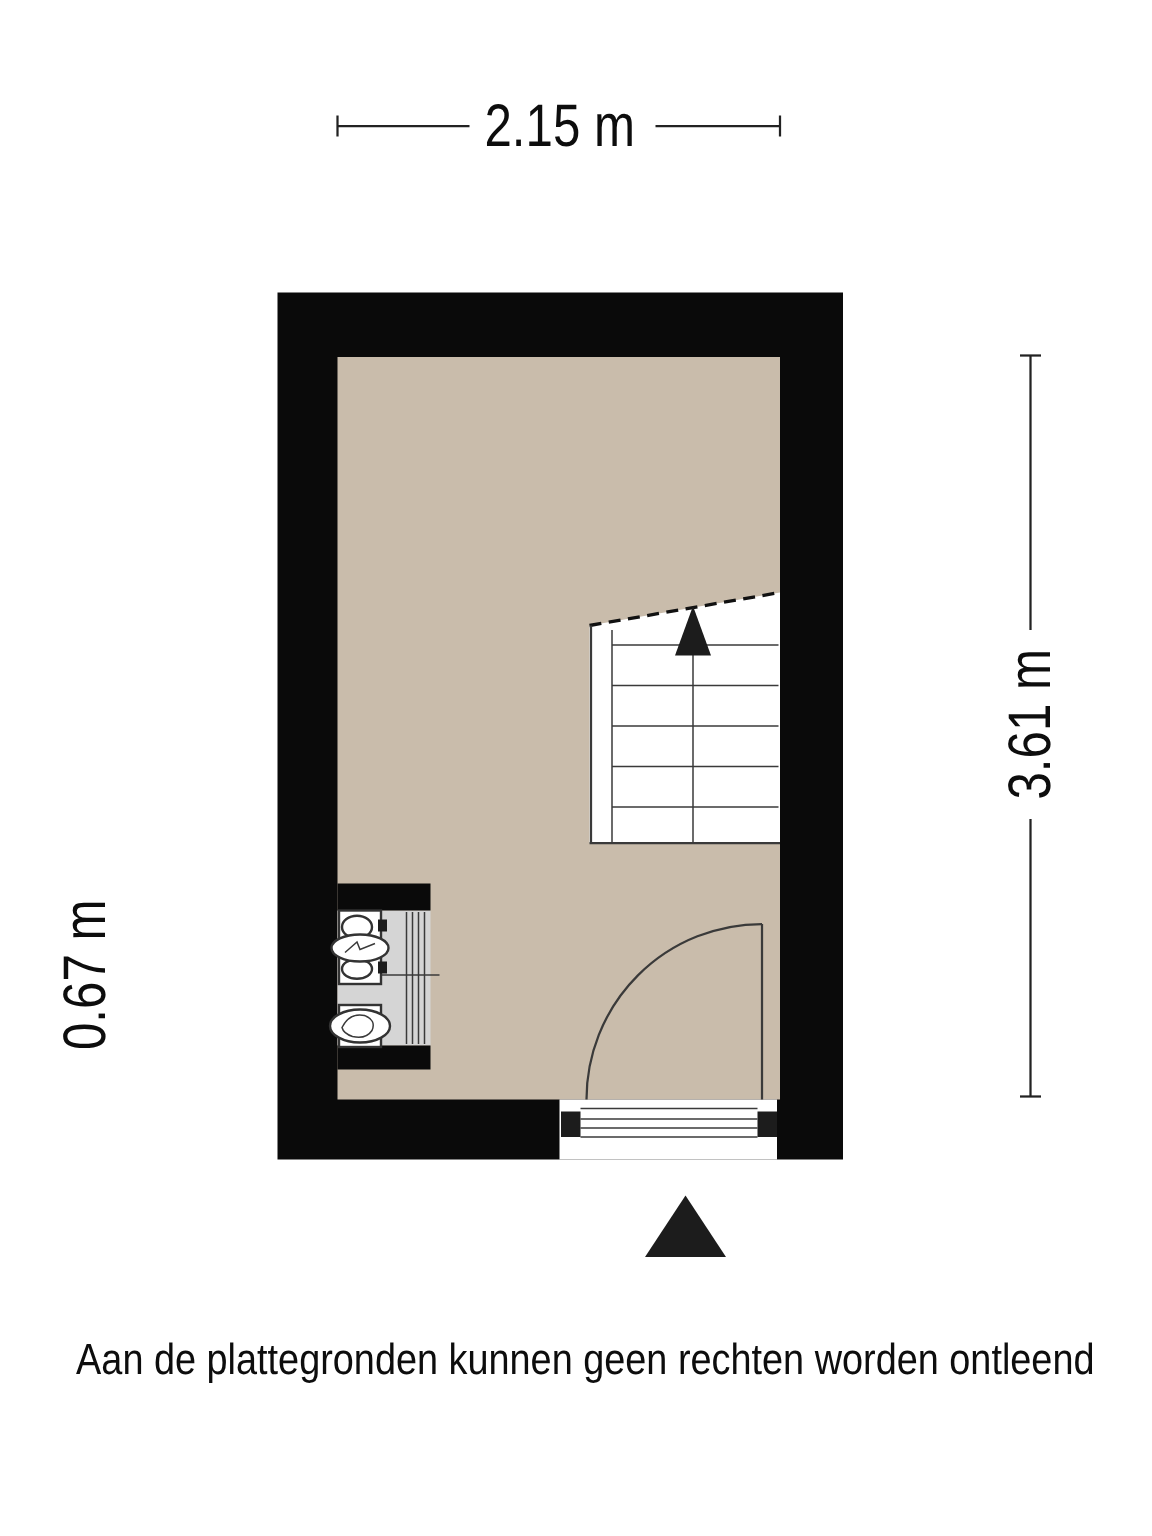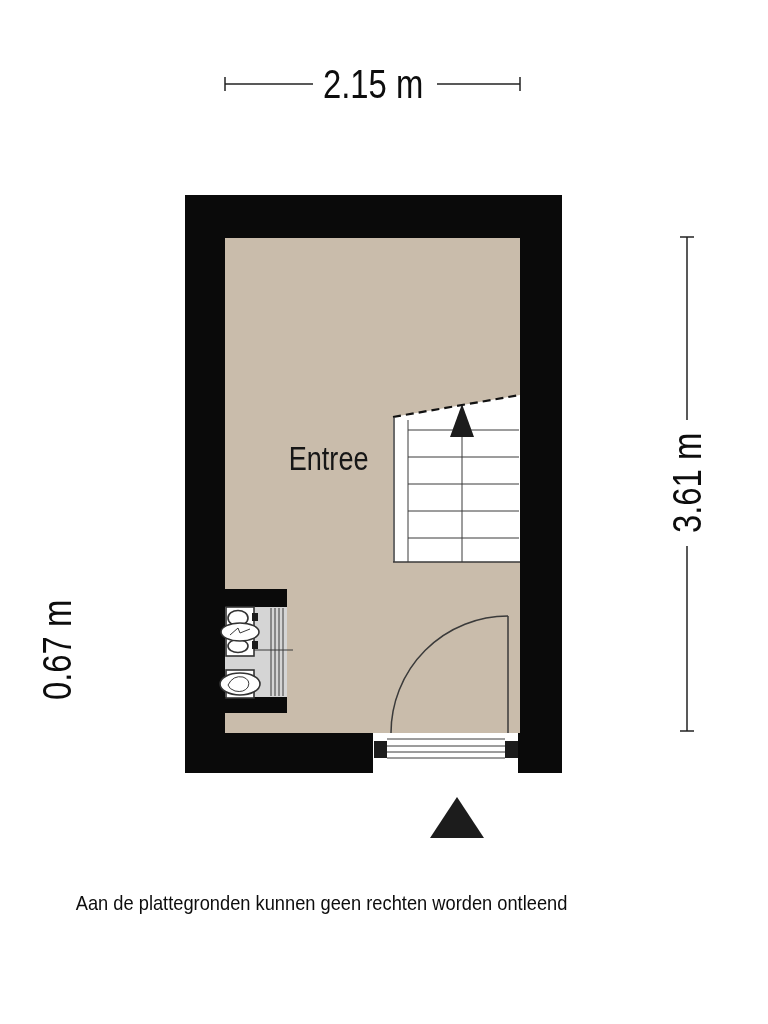--- a/index.html
+++ b/index.html
@@ -20,21 +20,21 @@
   .dark{fill:#1c1c1c;}
   .dim{stroke:#222;stroke-width:1.5;fill:none;}
   .dash{stroke:#111;stroke-width:2.2;stroke-dasharray:8 5;fill:none;}
 
   
   .label{position:absolute;display:flex;align-items:center;justify-content:center;white-space:nowrap;}
   .cond{display:inline-block;transform:scaleX(0.82);transform-origin:center;white-space:nowrap;}
   .dim-label{font-size:40px;color:#0d0d0d;}
   .rot{transform:rotate(-90deg);}
   .room-label{font-size:33px;color:#161616;}
-  .footer-line{position:absolute;left:0;width:644px;text-align:center;font-size:21px;color:#0d0d0d;}
+  .footer-line{position:absolute;left:0;width:644px;text-align:center;font-size:29px;color:#0d0d0d;}
   .footer-line .cond{transform:scaleX(0.87);}
 </style>
 </head>
 <body>
 
 <div class="page">
 
   <svg width="768" height="1024" viewBox="0 0 768 1024">
 
     <g>
@@ -117,21 +117,18 @@
   </div>
 
   <div class="label dim-label rot" style="left:626px;top:468px;width:122px;height:30px;">
     <span class="cond">3.61 m</span>
   </div>
 
   <div class="label dim-label rot" style="left:-4px;top:635px;width:122px;height:30px;">
     <span class="cond">0.67 m</span>
   </div>
 
-  <div class="label room-label" style="left:229px;top:440px;width:200px;height:38px;">
-    <span class="cond">Entree</span>
-  </div>
 
   <div class="footer-line" style="top:891px;">
     <span class="cond">Aan de plattegronden kunnen geen rechten worden ontleend</span>
   </div>
 
 </div>
 
 </body></html>

